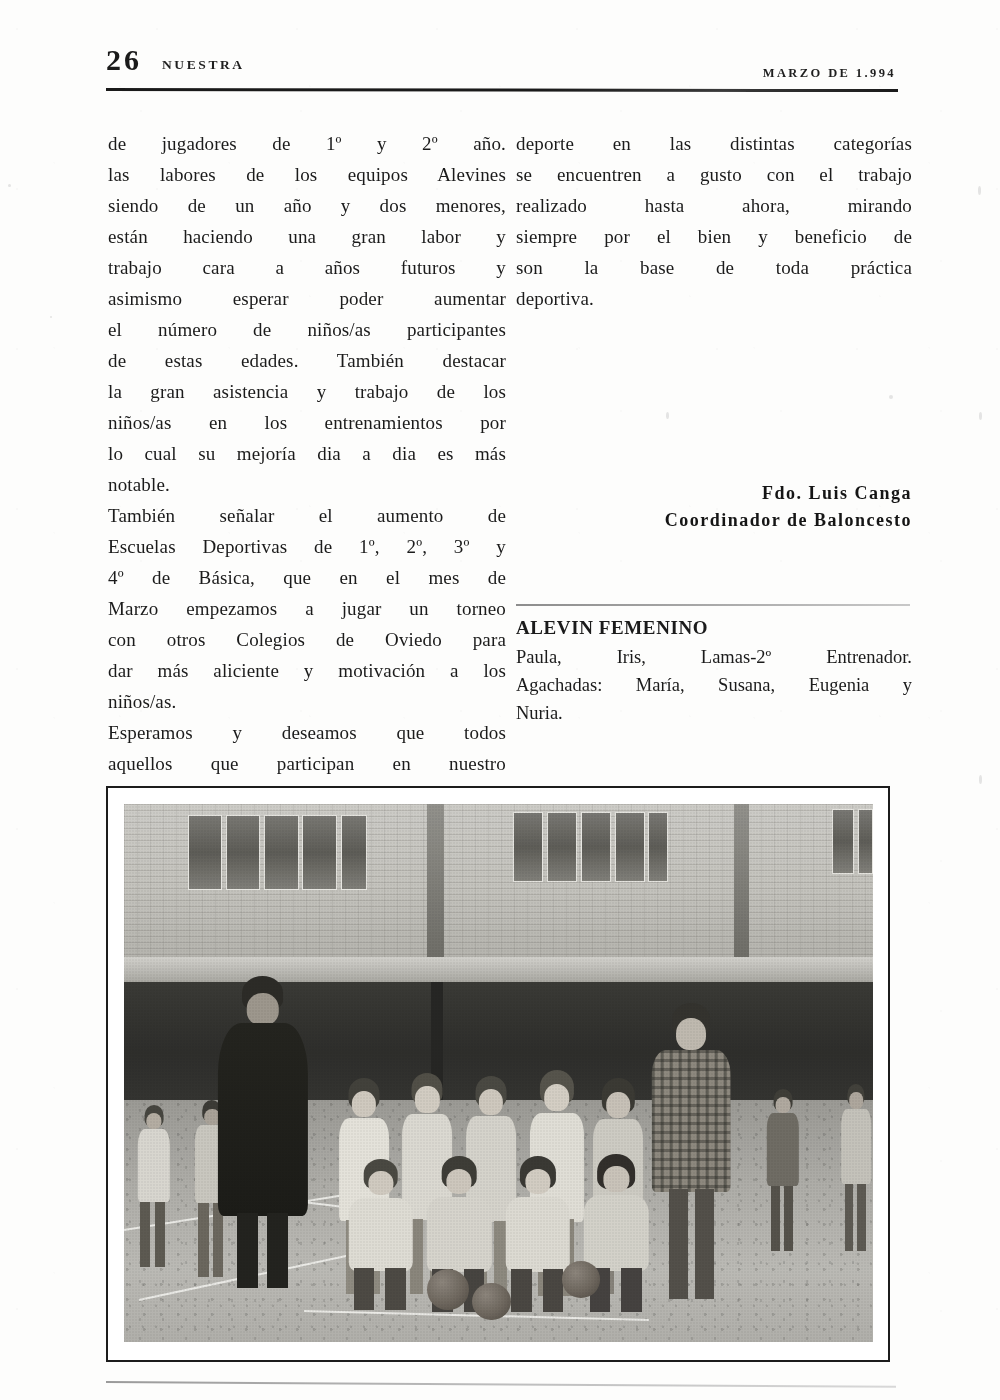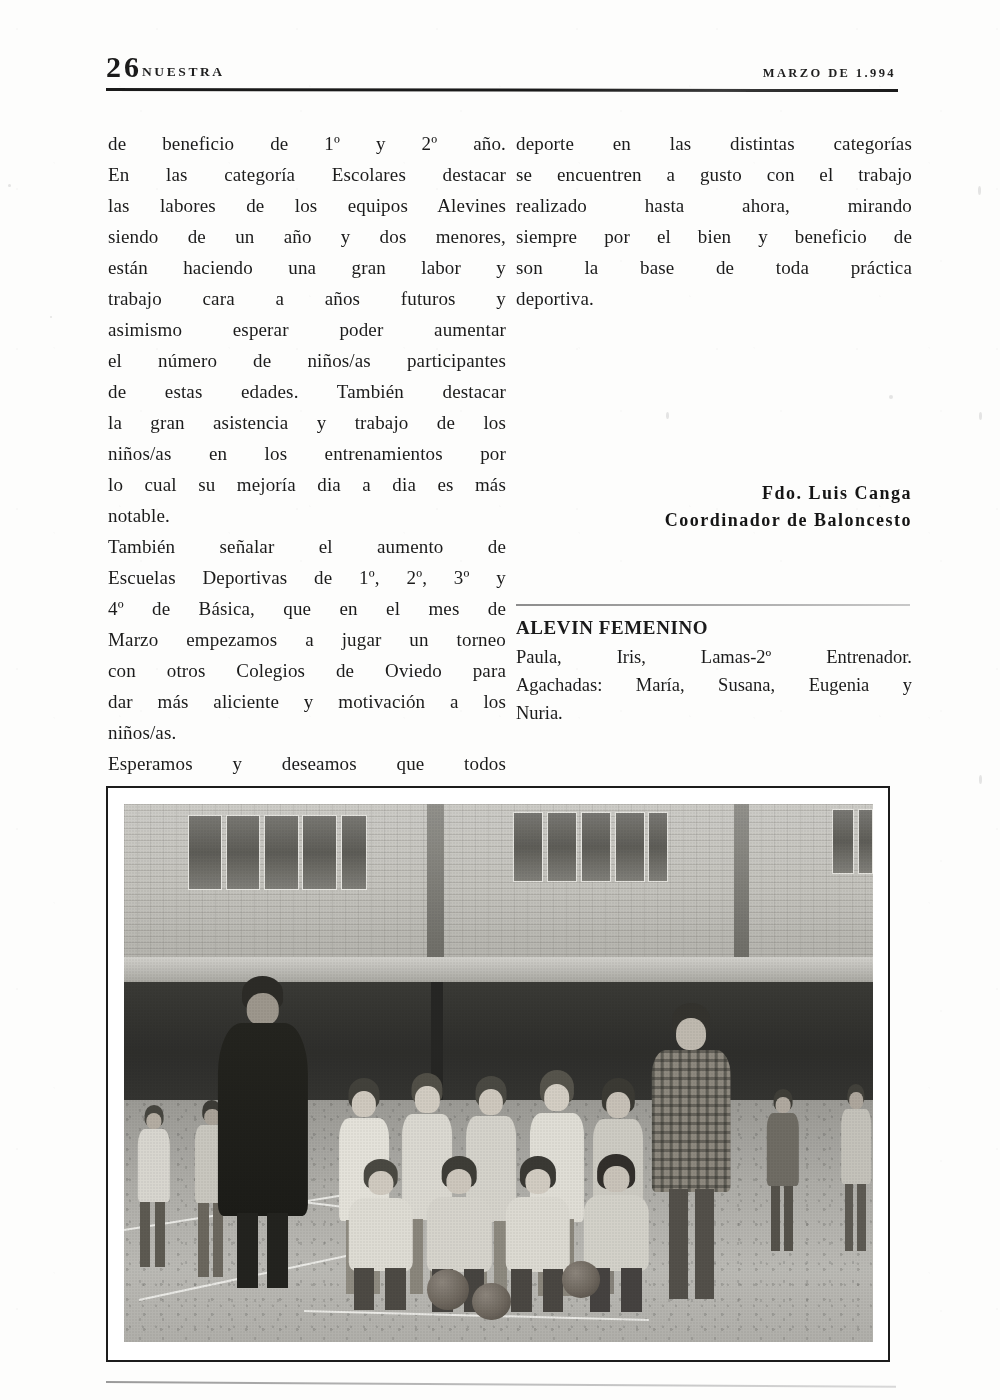--- a/index.html
+++ b/index.html
@@ -46,24 +46,24 @@
     position: absolute;
     left: 106px;
     top: 44px;
     width: 790px;
     height: 40px;
   }
 
   .folio-group {
     position: absolute;
     left: 0;
-    bottom: 2px;
+    bottom: 9px;
     display: flex;
     align-items: baseline;
-    gap: 0;
+    gap: 20px;
   }
 
   .folio-number {
     font-size: 30px;
     font-weight: bold;
     letter-spacing: 3px;
     line-height: 1;
     color: #1a1a1a;
   }
 
@@ -306,22 +306,21 @@
     <div class="folio-group">
       <span class="folio-number">26</span>
       <span class="folio-pub">NUESTRA</span>
     </div>
     <span class="folio-date">MARZO DE 1.994</span>
   </div>
   <div class="rule-head"></div>
 
   <div class="col col-left">
     <p>
-      <span class="tline">de beneficio de 1º y 2º año.</span>
-      <span class="tline">En las categoría Escolares destacar</span>
+      <span class="tline">de jugadores de 1º y 2º año.</span>
       <span class="tline">las labores de los equipos Alevines</span>
       <span class="tline">siendo de un año y dos menores,</span>
       <span class="tline">están haciendo una gran labor y</span>
       <span class="tline">trabajo cara a años futuros y</span>
       <span class="tline">asimismo esperar poder aumentar</span>
       <span class="tline">el número de niños/as participantes</span>
       <span class="tline">de estas edades. También destacar</span>
       <span class="tline">la gran asistencia y trabajo de los</span>
       <span class="tline">niños/as en los entrenamientos por</span>
       <span class="tline">lo cual su mejoría dia a dia es más</span>

